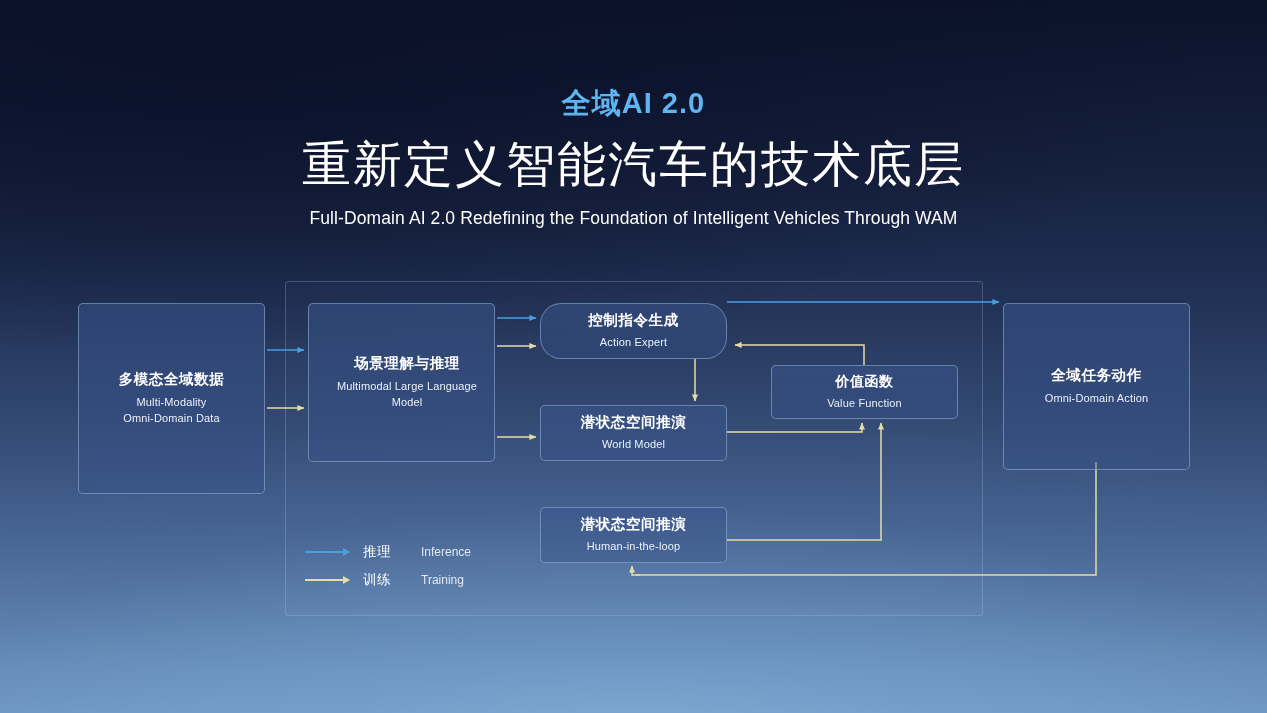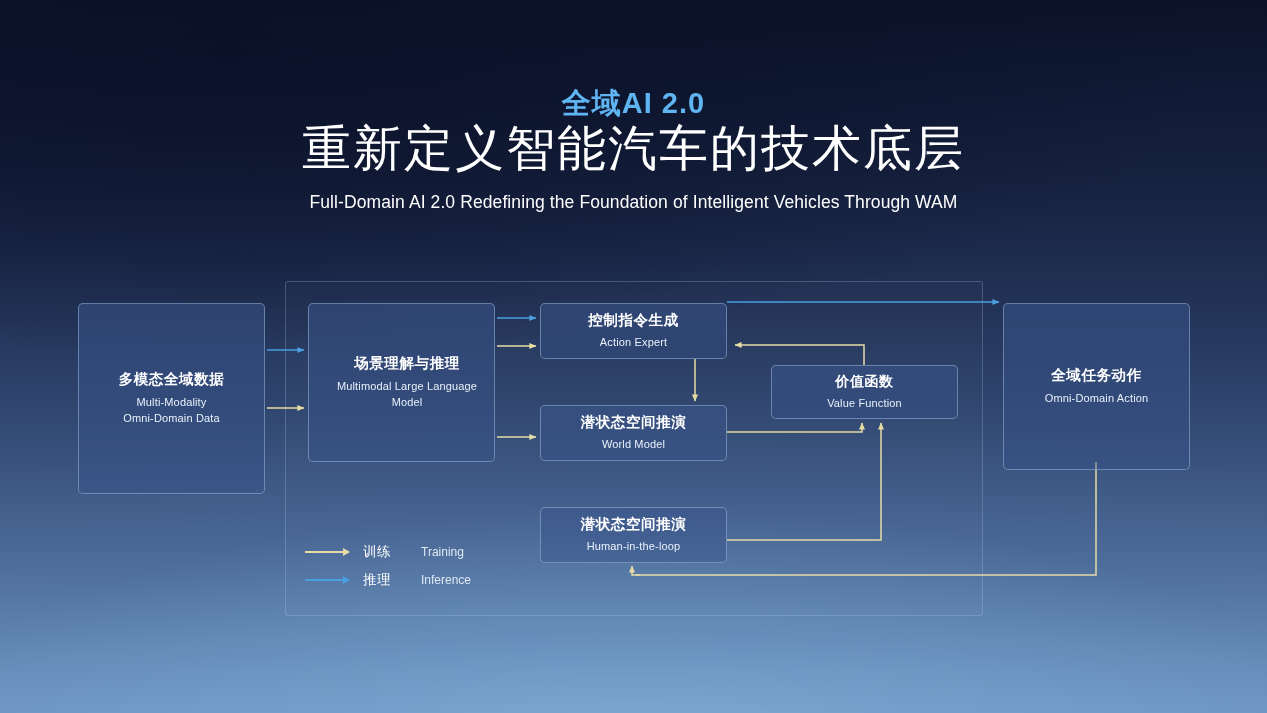--- a/index.html
+++ b/index.html
@@ -39,20 +39,21 @@
   
   .header { position:absolute; left:0; right:0; top:88px; text-align:center; z-index:5;}
   .eyebrow {
     font-size: 29px;
     font-weight: 700;
     color: #5fb4f2;
     letter-spacing: 1px;
     line-height: 1.1;
   }
   .headline {
+    margin-top: 16px;
     font-size: 49px;
     font-weight: 400;
     color: #ffffff;
     letter-spacing: 2px;
     line-height: 1.15;
   }
   .subhead {
     margin-top: 16px;
     font-size: 17.5px;
     font-weight: 400;
@@ -99,21 +100,21 @@
     color: #e9f1fb;
     font-weight: 400;
     font-size: 11px;
     letter-spacing: 0.15px;
     line-height: 1.45;
     margin-top: 7px;
   }
 
   #node-data      { left: 78px;  top: 303px; width: 187px; height: 191px; }
   #node-mllm      { left: 308px; top: 303px; width: 187px; height: 159px; padding-left: 11px; }
-  #node-action    { left: 540px; top: 303px; width: 187px; height: 56px;  }
+  #node-action    { left: 540px; top: 303px; width: 187px; height: 56px; border-radius: 21px;  }
   #node-world     { left: 540px; top: 405px; width: 187px; height: 56px; align-items: center;  }
   #node-human     { left: 540px; top: 507px; width: 187px; height: 56px;  }
   #node-value     { left: 771px; top: 365px; width: 187px; height: 54px;  }
   #node-omni      { left: 1003px;top: 303px; width: 187px; height: 167px; }
 
   #node-action .en, #node-world .en, #node-human .en, #node-value .en { margin-top: 5px; }
   #node-value .cn { font-size: 14px; }
 
   
   .legend {
@@ -234,24 +235,24 @@
     <div class="en">Value Function</div>
   </div>
 
   <div class="node" id="node-omni">
     <div class="cn">全域任务动作</div>
     <div class="en">Omni-Domain Action</div>
   </div>
 
   <div class="legend">
     <div class="legend-row">
+      <span class="legend-line blue"></span>
+      <span class="legend-cn">推理</span>
+      <span class="legend-en">Inference</span>
+    </div>
+    <div class="legend-row">
       <span class="legend-line gold"></span>
       <span class="legend-cn">训练</span>
       <span class="legend-en">Training</span>
     </div>
-    <div class="legend-row">
-      <span class="legend-line blue"></span>
-      <span class="legend-cn">推理</span>
-      <span class="legend-en">Inference</span>
-    </div>
   </div>
 
 </div>
 
 </body></html>

